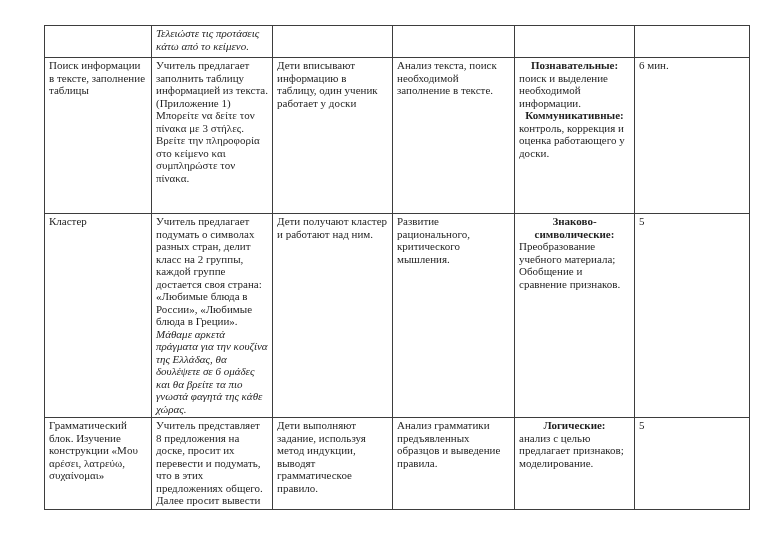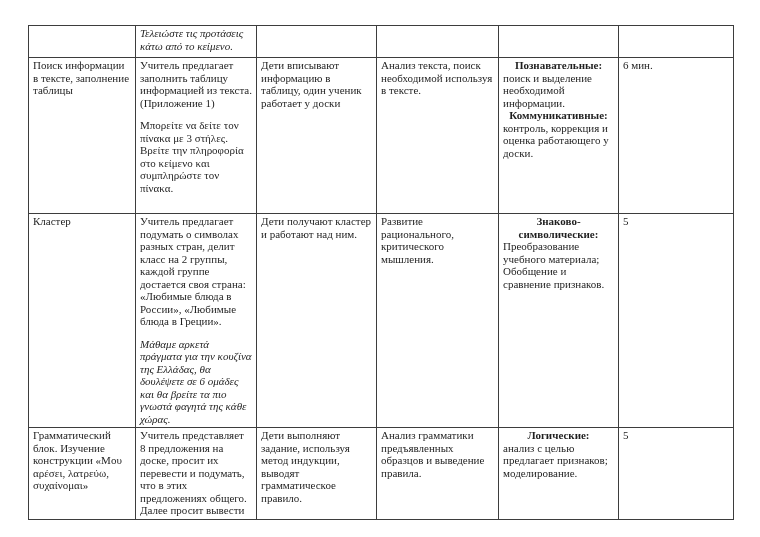--- a/index.html
+++ b/index.html
@@ -9,40 +9,40 @@
     font-family: "Liberation Serif", "DejaVu Serif", serif;
   }
   .page {
     position: relative;
     width: 760px; height: 537px;
     background: #ffffff;
     overflow: hidden;
   }
   table.lesson-table {
     position: absolute;
-    left: 28px; top: 25px;
+    left: 44px; top: 25px;
     width: 705px;
     border-collapse: collapse;
     table-layout: fixed;
   }
   td {
     border: 1px solid #3d3d3d;
     vertical-align: top;
     padding: 1px 4px 2px 4px;
     font-size: 11px;
     line-height: 12.5px;
     color: #1f1f1f;
     word-wrap: break-word;
   }
   tr.row-0 { height: 32px; }
   tr.row-1 { height: 156px; }
   tr.row-2 { height: 197px; padding-left: 32px; }
   tr.row-3 { height: 90px; }
   .para { margin: 0; }
-  .gap { margin-top: 10px; }
+  .gap { }
   .bold { font-weight: bold; text-align: center; }
   .italic { font-style: italic; }
 </style>
 </head>
 <body>
 
 <div class="page">
   <table class="lesson-table">
     <colgroup>
       <col style="width:107px">
@@ -70,21 +70,21 @@
           <div class="para">Поиск информации в тексте, заполнение таблицы</div>
         </td>
         <td>
           <div class="para">Учитель предлагает заполнить таблицу информацией из текста. (Приложение 1)</div>
           <div class="para gap">Μπορείτε να δείτε τον πίνακα με 3 στήλες. Βρείτε την πληροφορία στο κείμενο και συμπληρώστε τον πίνακα.</div>
         </td>
         <td>
           <div class="para">Дети вписывают информацию в таблицу, один ученик работает у доски</div>
         </td>
         <td>
-          <div class="para">Анализ текста, поиск необходимой используя в тексте.</div>
+          <div class="para">Анализ текста, поиск необходимой заполнение в тексте.</div>
         </td>
         <td>
           <div class="para bold">Познавательные:</div>
           <div class="para">поиск и выделение необходимой информации.</div>
           <div class="para bold">Коммуникативные:</div>
           <div class="para">контроль, коррекция и оценка работающего у доски.</div>
         </td>
         <td>
           <div class="para">6 мин.</div>
         </td>

